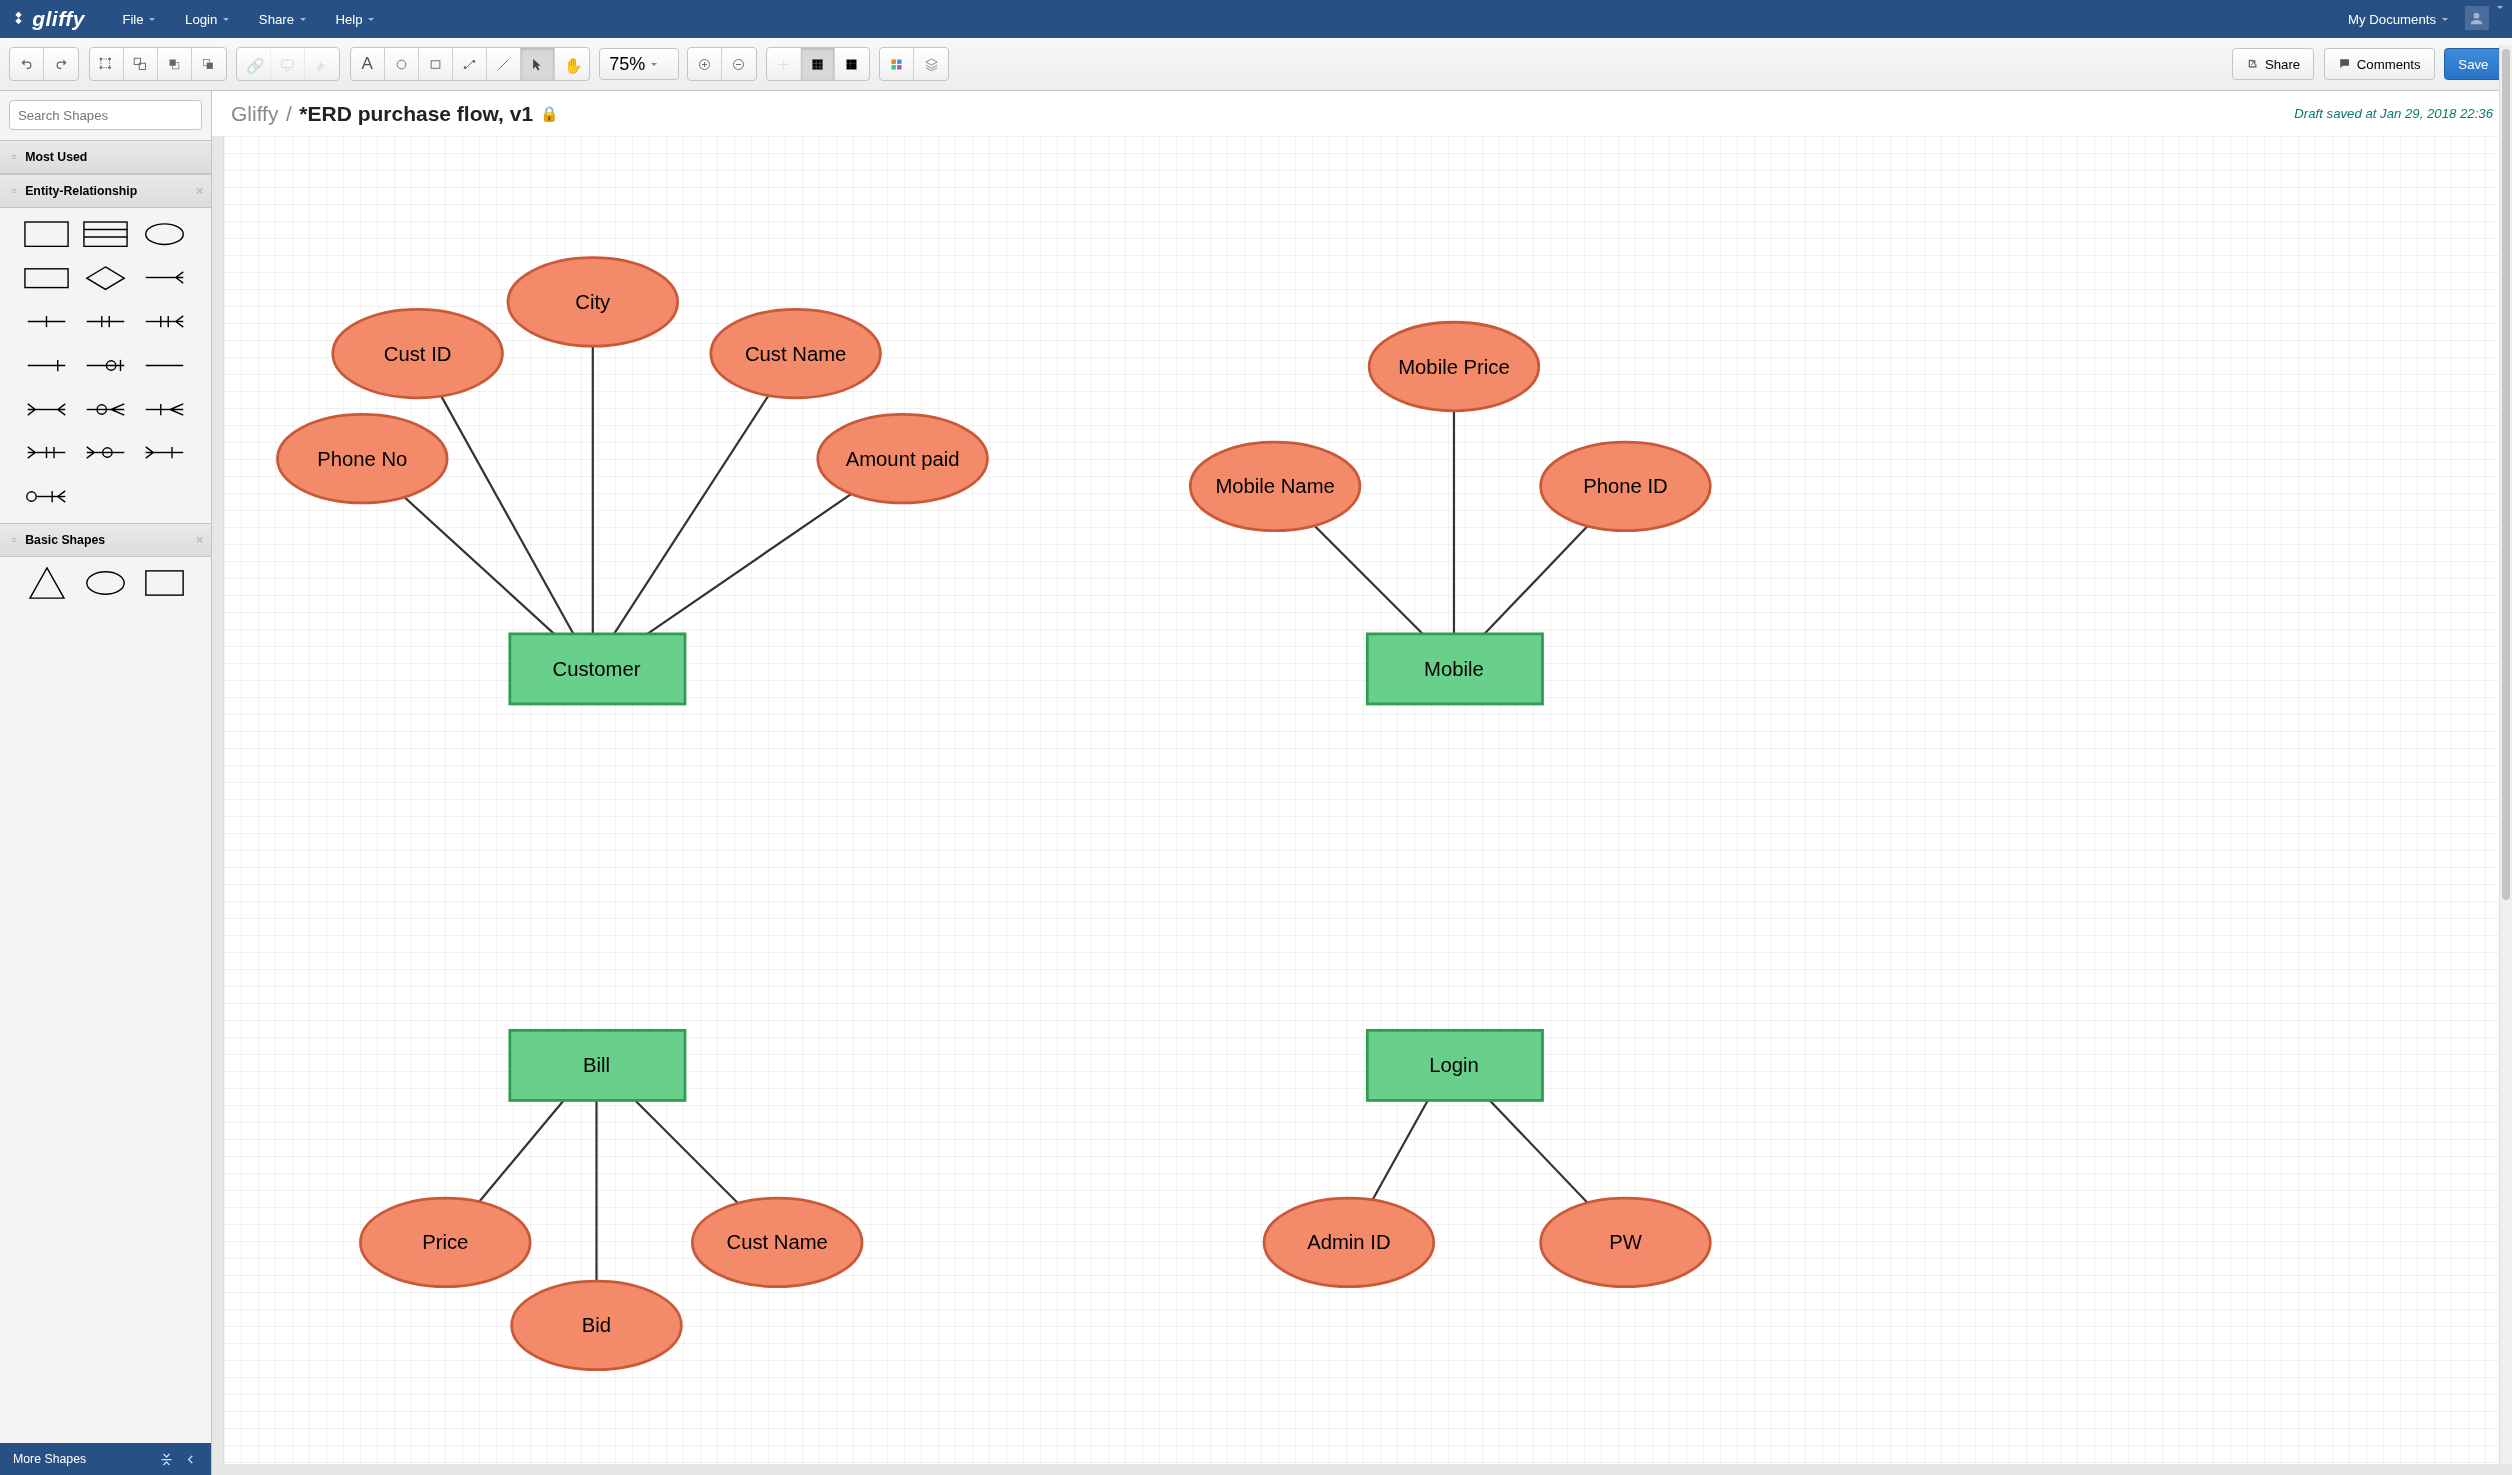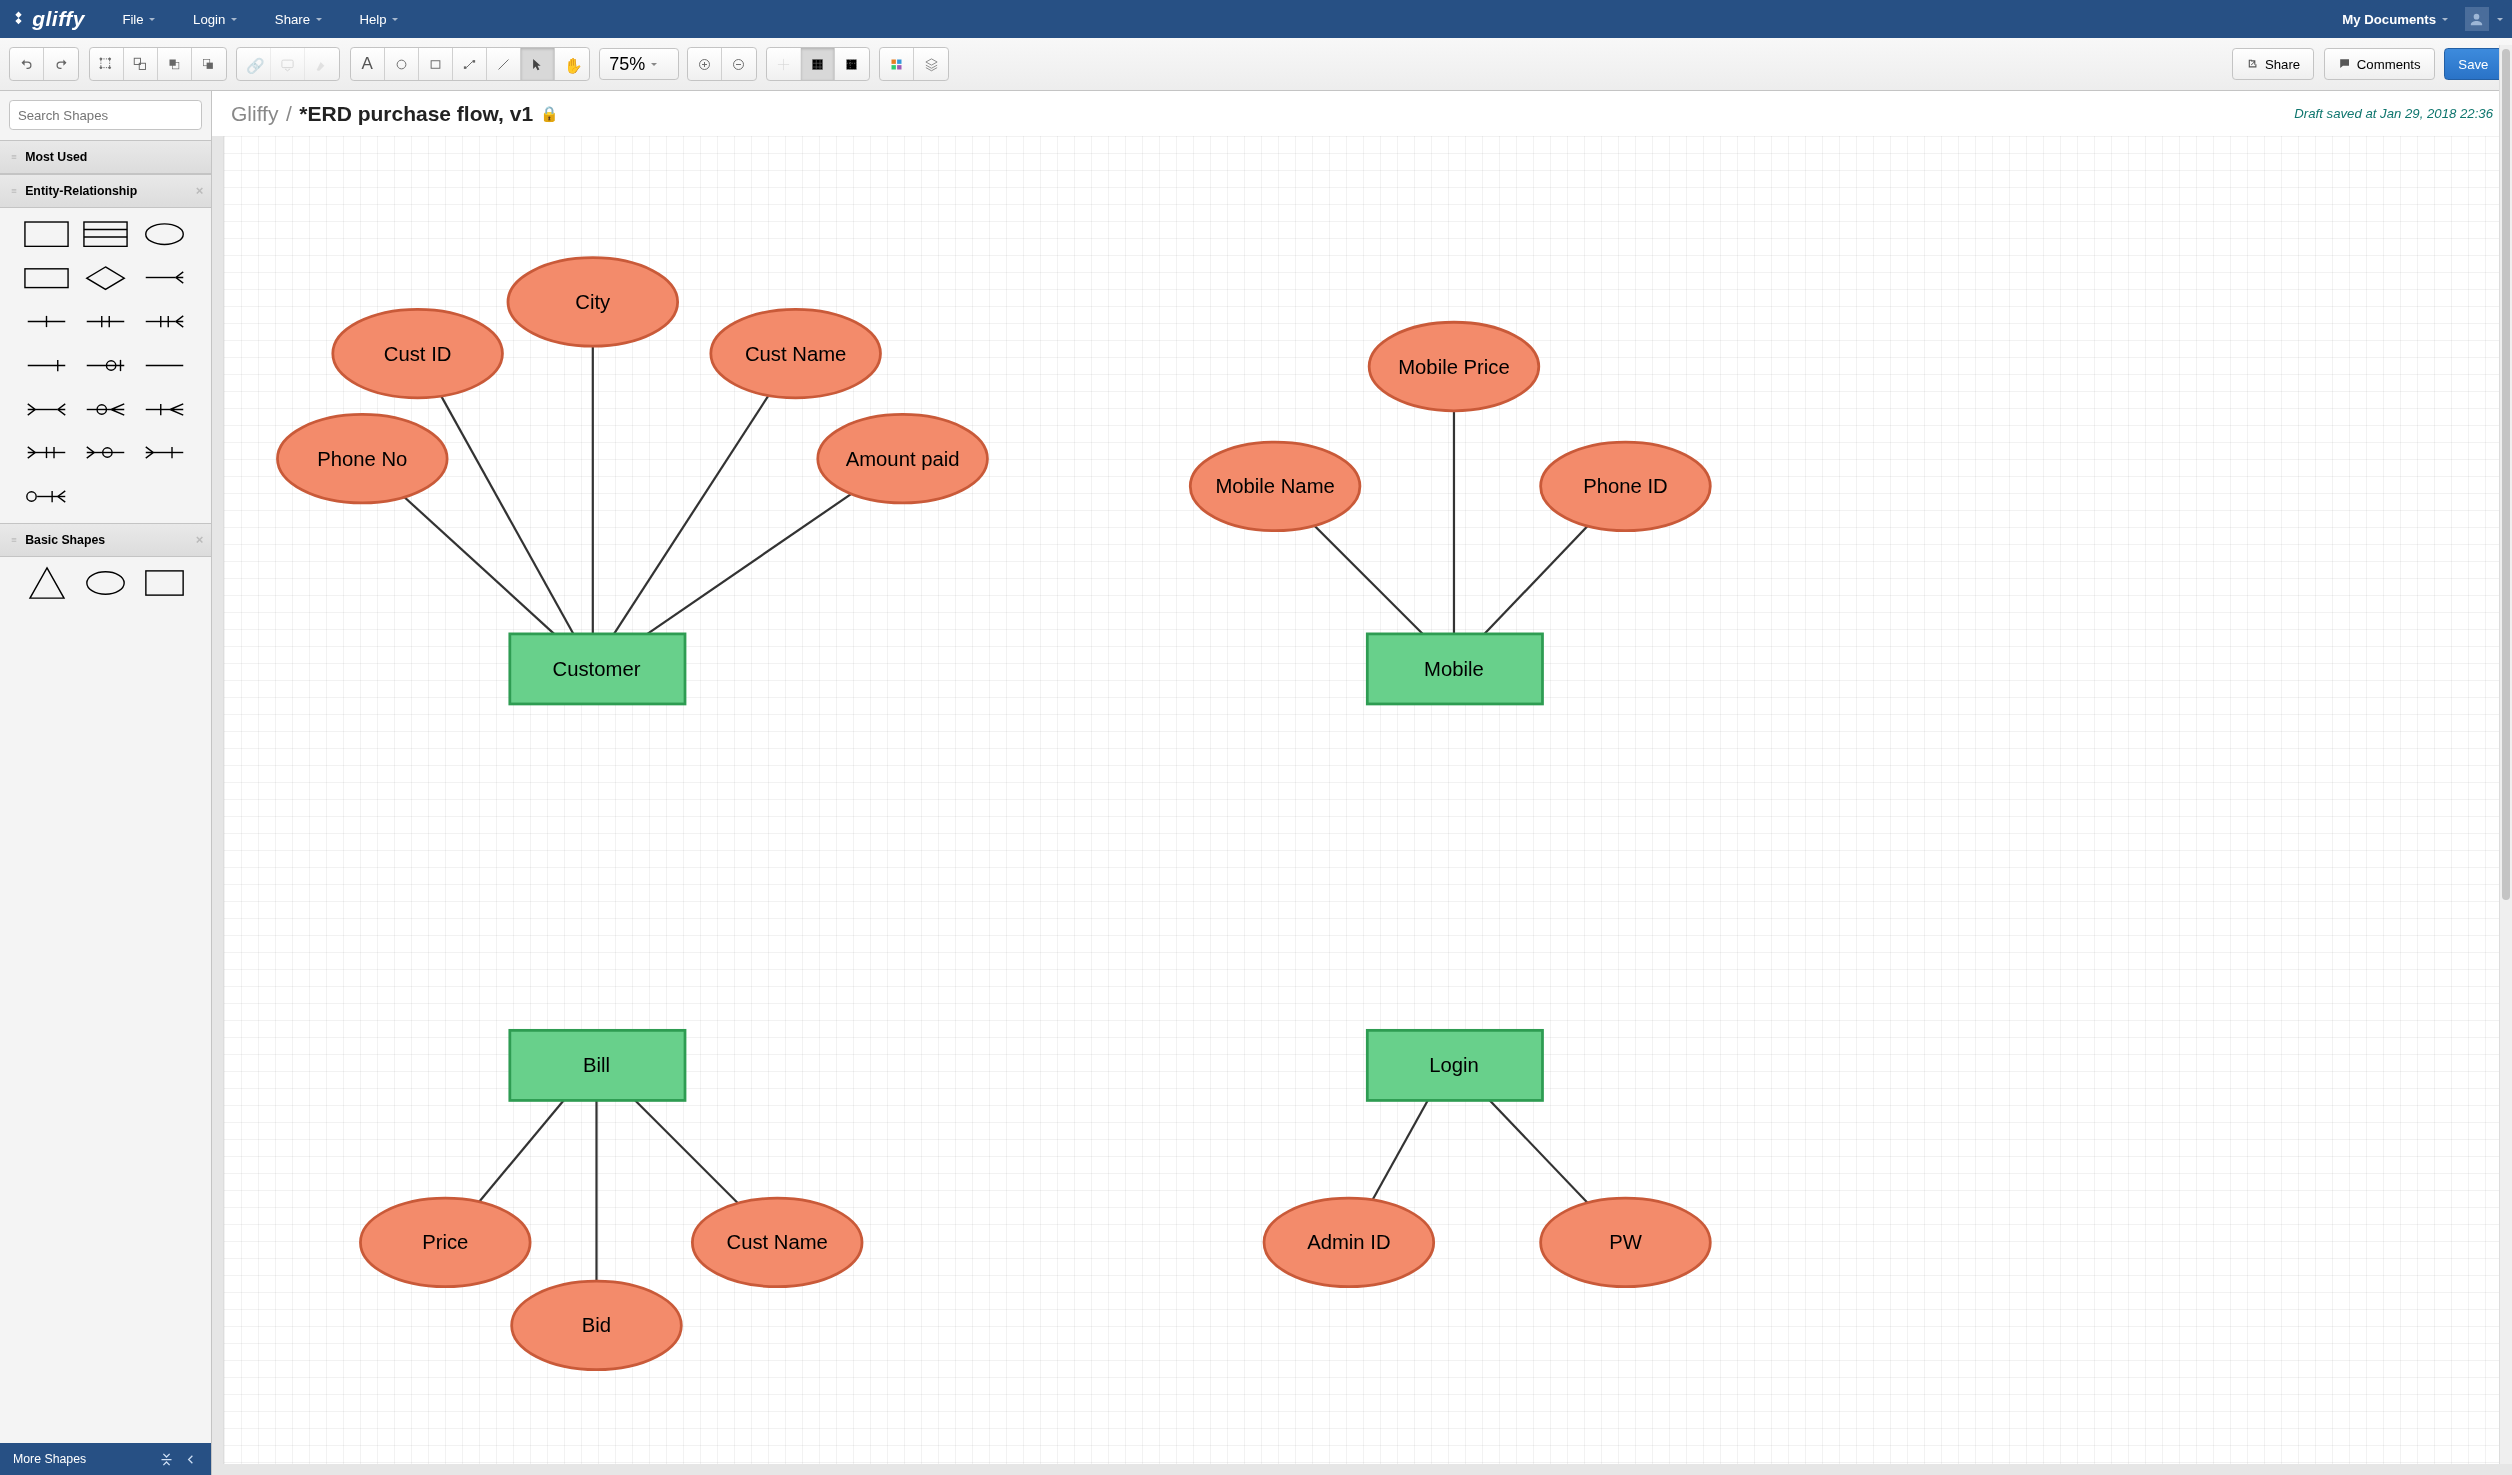--- a/index.html
+++ b/index.html
@@ -2,24 +2,24 @@
 <html style="font-size:15px"><head>
 <meta charset="utf-8">
 <style>
 * { box-sizing: border-box; margin: 0; padding: 0; }
 body { font-family: "Helvetica Neue", Arial, sans-serif; font-size: 12.3px; background: #fff; overflow: hidden; }
 
 
 .menubar { height: 38px; background: #275084; color: #fff; display: flex; align-items: center; padding: 0 9.4px; }
 .logo { display: flex; align-items: center; gap: 3.8px; font-size: 21px; font-weight: 700; font-style: italic; letter-spacing: 0.5px; margin-right: 28px; }
 .logo svg { width: 19px; height: 19px; fill: #fff; }
-.menus { display: flex; gap: 19px; }
+.menus { display: flex; gap: 11px; }
 .menu-item { padding: 5.7px 9.4px; font-size: 13.2px; display: flex; align-items: center; gap: 5.7px; cursor: pointer; border-radius: 2.8px; }
 .caret { width: 0; height: 0; border-left: 3.8px solid transparent; border-right: 3.8px solid transparent; border-top: 3.8px solid rgba(255,255,255,.6); }
-.menubar-right { margin-left: auto; display: flex; align-items: center; gap: 7.5px; font-weight: bold; }
+.menubar-right { margin-left: auto; display: flex; gap: 7.5px; }
 .user-pic { width: 24.5px; height: 24.5px; background: #4a6d9b; display: flex; align-items: center; justify-content: center; }
 .user-pic svg { width: 17px; height: 17px; fill: #9db6d6; }
 
 
 .toolbar { height: 53px; background: linear-gradient(#f8f8f8,#ededed); border-bottom: 0.9px solid #c4c4c4; display: flex; align-items: center; padding: 0 9.4px; gap: 9.4px; }
 .tb-group { display: flex; border: 0.9px solid #c4c4c4; border-radius: 3.8px; overflow: hidden; background: linear-gradient(#fff,#f0f0f0); }
 .tb-btn { width: 34px; height: 32px; display: flex; align-items: center; justify-content: center; border-right: 0.9px solid #d0d0d0; cursor: pointer; }
 .tb-btn:last-child { border-right: none; }
 .tb-btn.active { background: #d8d8d8; box-shadow: inset 0 0.9px 2.8px rgba(0,0,0,.2); }
 .tb-btn.disabled { opacity: .35; cursor: not-allowed; }

